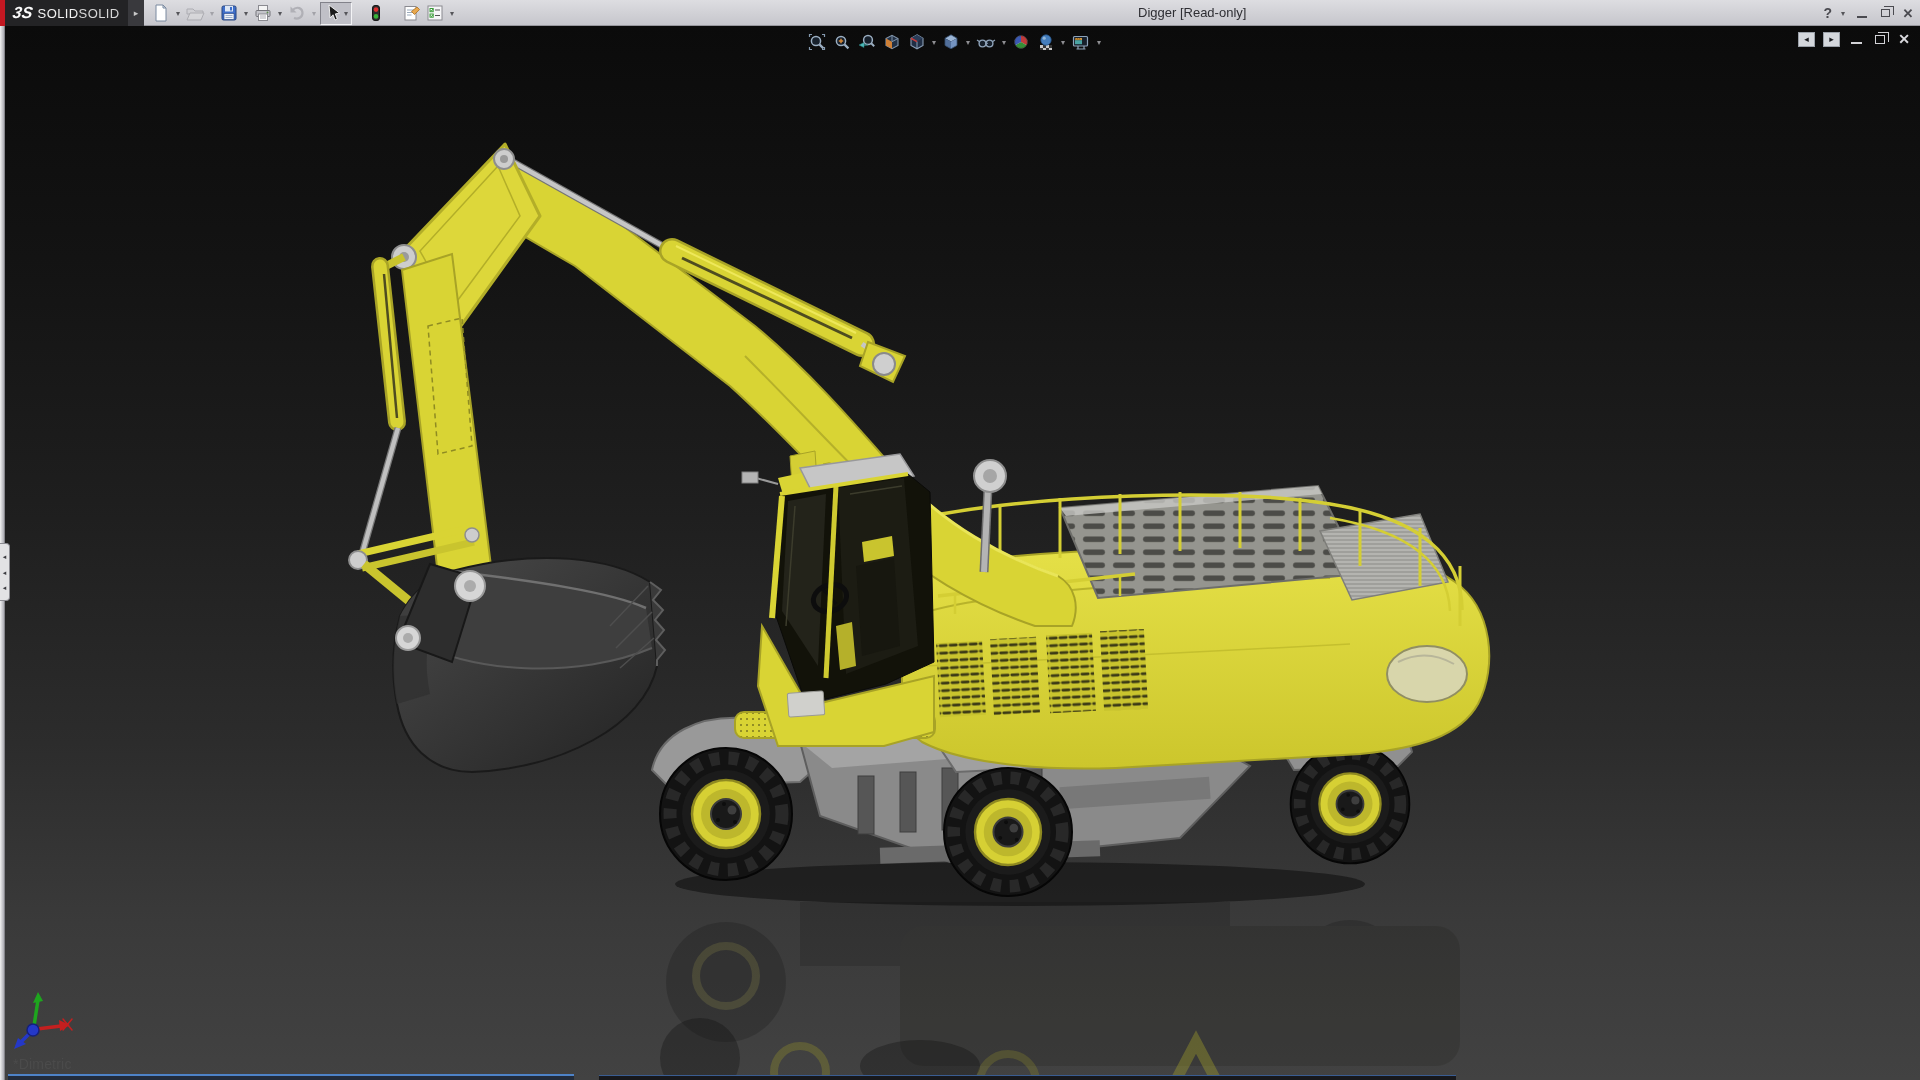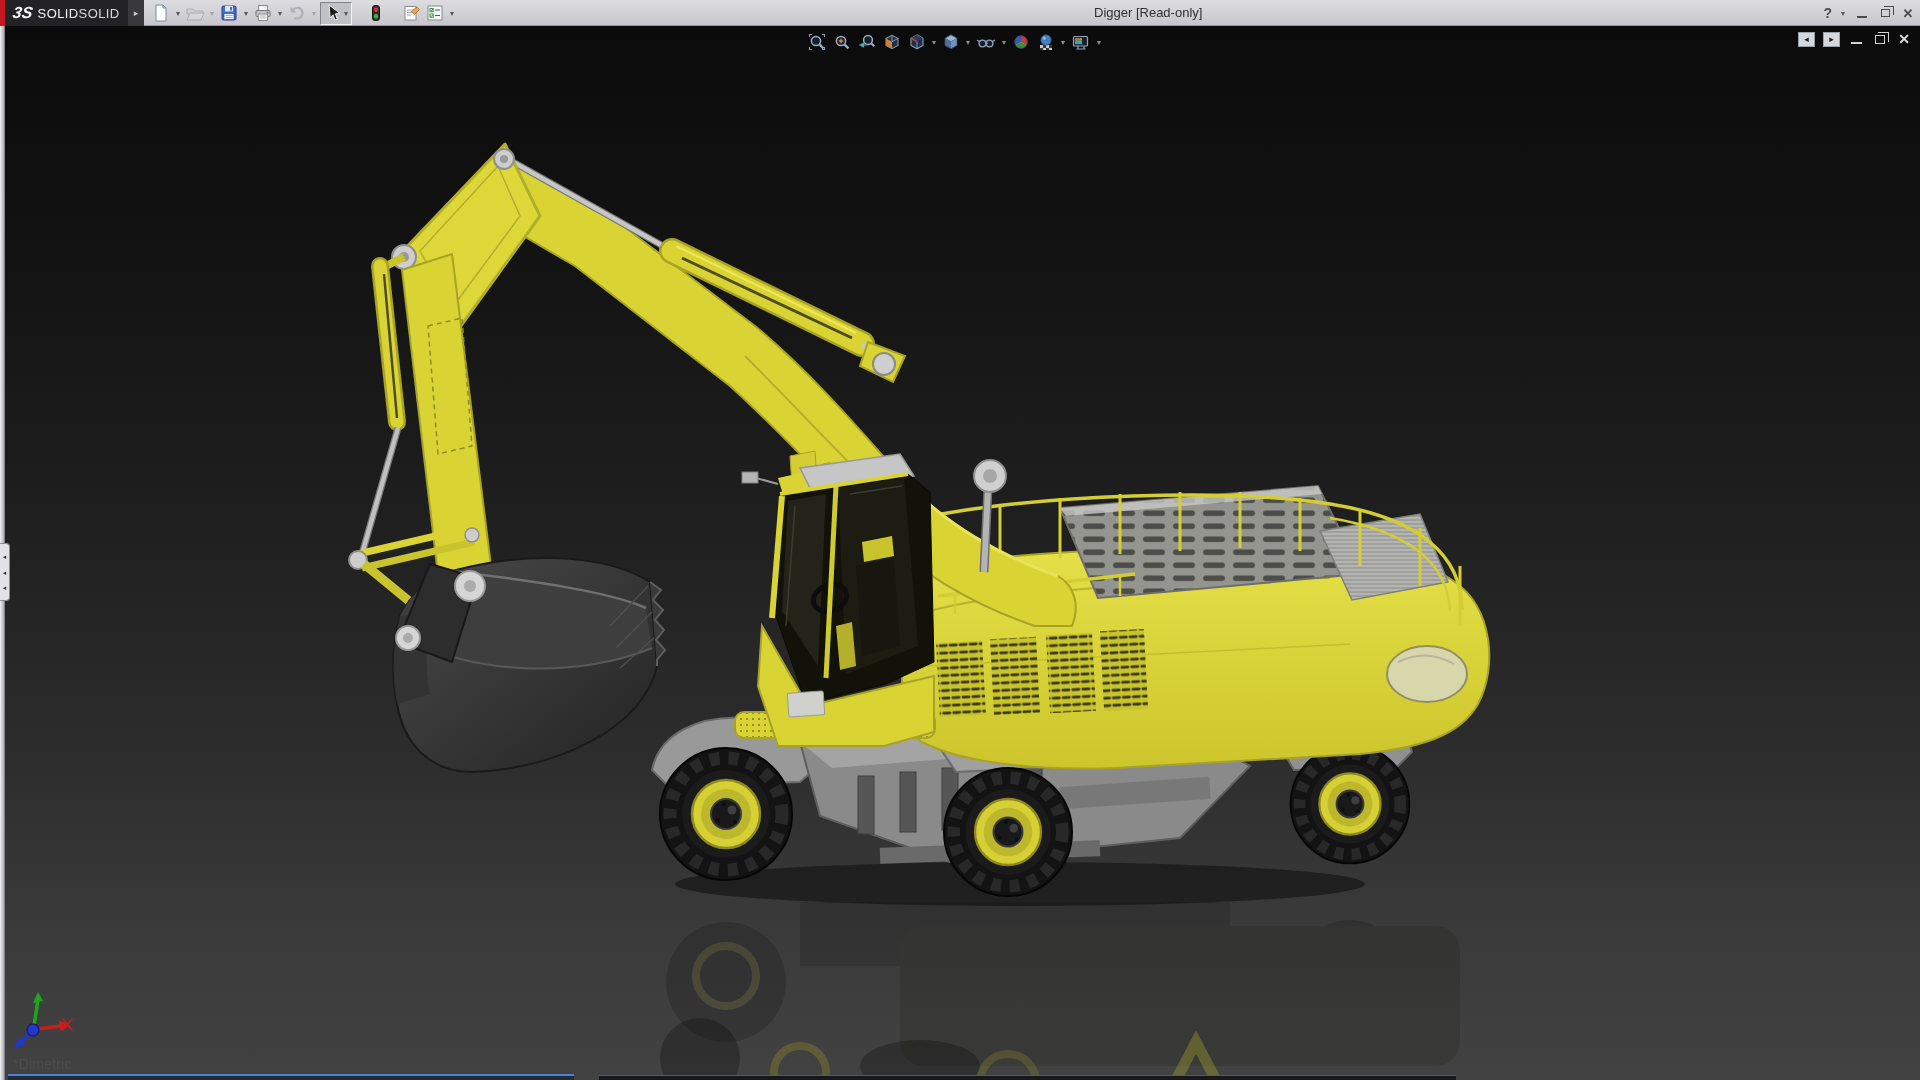--- a/index.html
+++ b/index.html
@@ -18,21 +18,21 @@
   .logo-flyout{position:absolute;left:128px;top:0;width:16px;height:26px;background:#39393d;
     color:#c8c8c8;font-size:9px;display:flex;align-items:center;justify-content:center;cursor:pointer;}
   .main-toolbar{position:absolute;left:150px;top:1px;height:24px;display:flex;align-items:center;gap:2px;}
   .tbtn{height:22px;display:flex;align-items:center;justify-content:center;padding:0 1px;}
   .tbtn svg{display:block;}
   .tb-caret{font-size:8px;color:#55555a;padding:0 2px;}
   .tb-caret.dim{color:#a2a2a8;}
   .tb-gap{width:10px;}
   .select-wrap{display:flex;align-items:center;background:#c0c0c7;
     border:1px solid;border-color:#82828a #f4f4f6 #f4f4f6 #82828a;height:23px;padding:0 1px;}
-  .win-title{position:absolute;left:1094px;top:5px;font-size:13px;color:#2e2e33;white-space:nowrap;}
+  .win-title{position:absolute;left:1138px;top:5px;font-size:13px;color:#2e2e33;white-space:nowrap;}
   .titlebar-controls{position:absolute;right:4px;top:0;height:26px;display:flex;align-items:center;gap:7px;}
   .help-q{font-size:14px;font-weight:bold;color:#4a4a50;}
   .ctl{width:16px;height:16px;display:flex;align-items:center;justify-content:center;cursor:pointer;}
   .min-bar{width:10px;height:2px;background:#4a4a50;margin-top:7px;}
   .restore-box{width:9px;height:8px;border:1.5px solid #4a4a50;position:relative;background:transparent;}
   .restore-box:before{content:"";position:absolute;left:2px;top:-4px;width:9px;height:8px;
     border:1.5px solid #4a4a50;border-bottom:none;border-left:none;}
   .close-x{font-size:13px;font-weight:bold;color:#4a4a50;}
 
   

